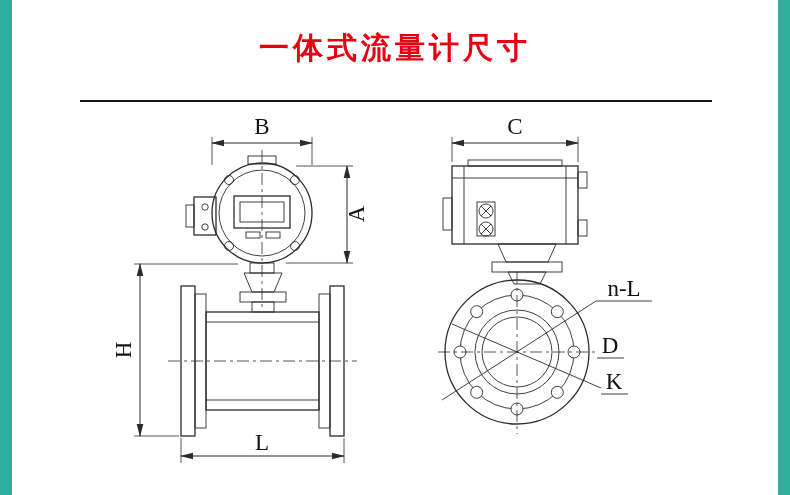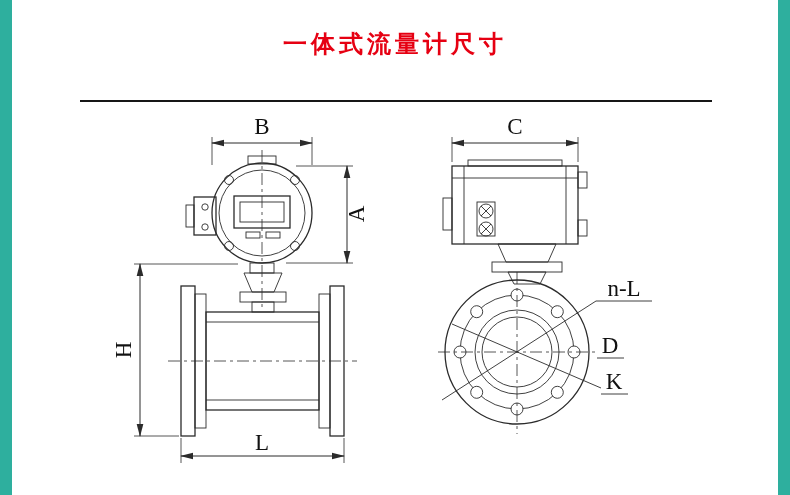--- a/index.html
+++ b/index.html
@@ -5,21 +5,21 @@
   html,body{margin:0;padding:0;}
   body{
     width:790px;height:495px;background:#ffffff;position:relative;overflow:hidden;
     font-family:"Liberation Sans", sans-serif;
   }
   .accent{position:absolute;top:0;bottom:0;width:12px;background:#2eaf9e;}
   .accent-left{left:0;}
   .accent-right{right:0;}
   .title{
     position:absolute;top:28px;left:12px;right:12px;text-align:center;
-    font-size:24px;font-weight:bold;color:#e60012;letter-spacing:4px;
+    font-size:30px;font-weight:bold;color:#e60012;letter-spacing:4px;
   }
   .separator{position:absolute;top:100px;left:80px;width:632px;border-top:2px solid #161616;}
   svg.drawing{position:absolute;top:0;left:0;}
   .ln{stroke:#2b2b2b;stroke-width:1.3;fill:none;}
   .thin{stroke:#2b2b2b;stroke-width:0.9;fill:none;}
   .dim{stroke:#2b2b2b;stroke-width:1;fill:none;}
   .ext{stroke:#2b2b2b;stroke-width:0.8;fill:none;}
   .cl{stroke:#2b2b2b;stroke-width:0.8;fill:none;stroke-dasharray:12 4 3 4;}
   .hole{stroke:#2b2b2b;stroke-width:0.9;fill:#ffffff;}
   text.dimlbl{font-family:"Liberation Serif", serif;font-size:23px;fill:#111;}

